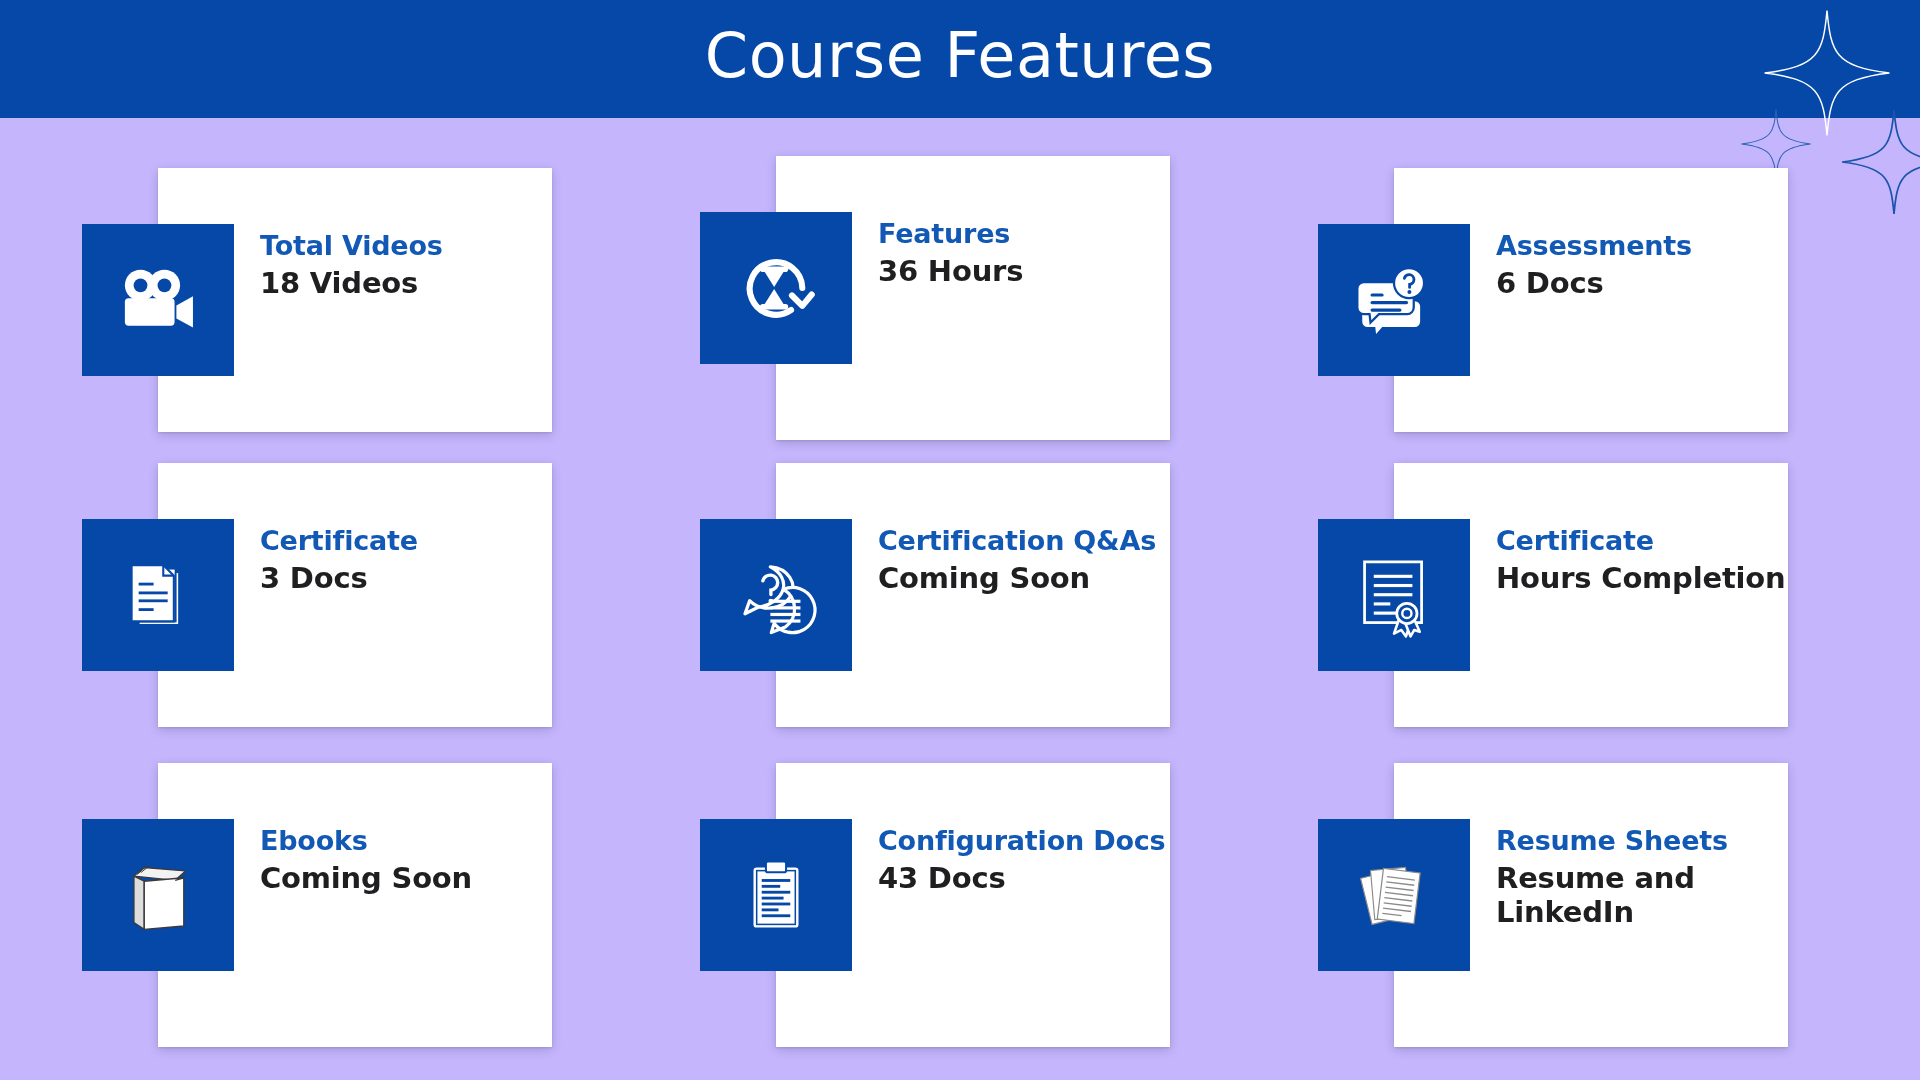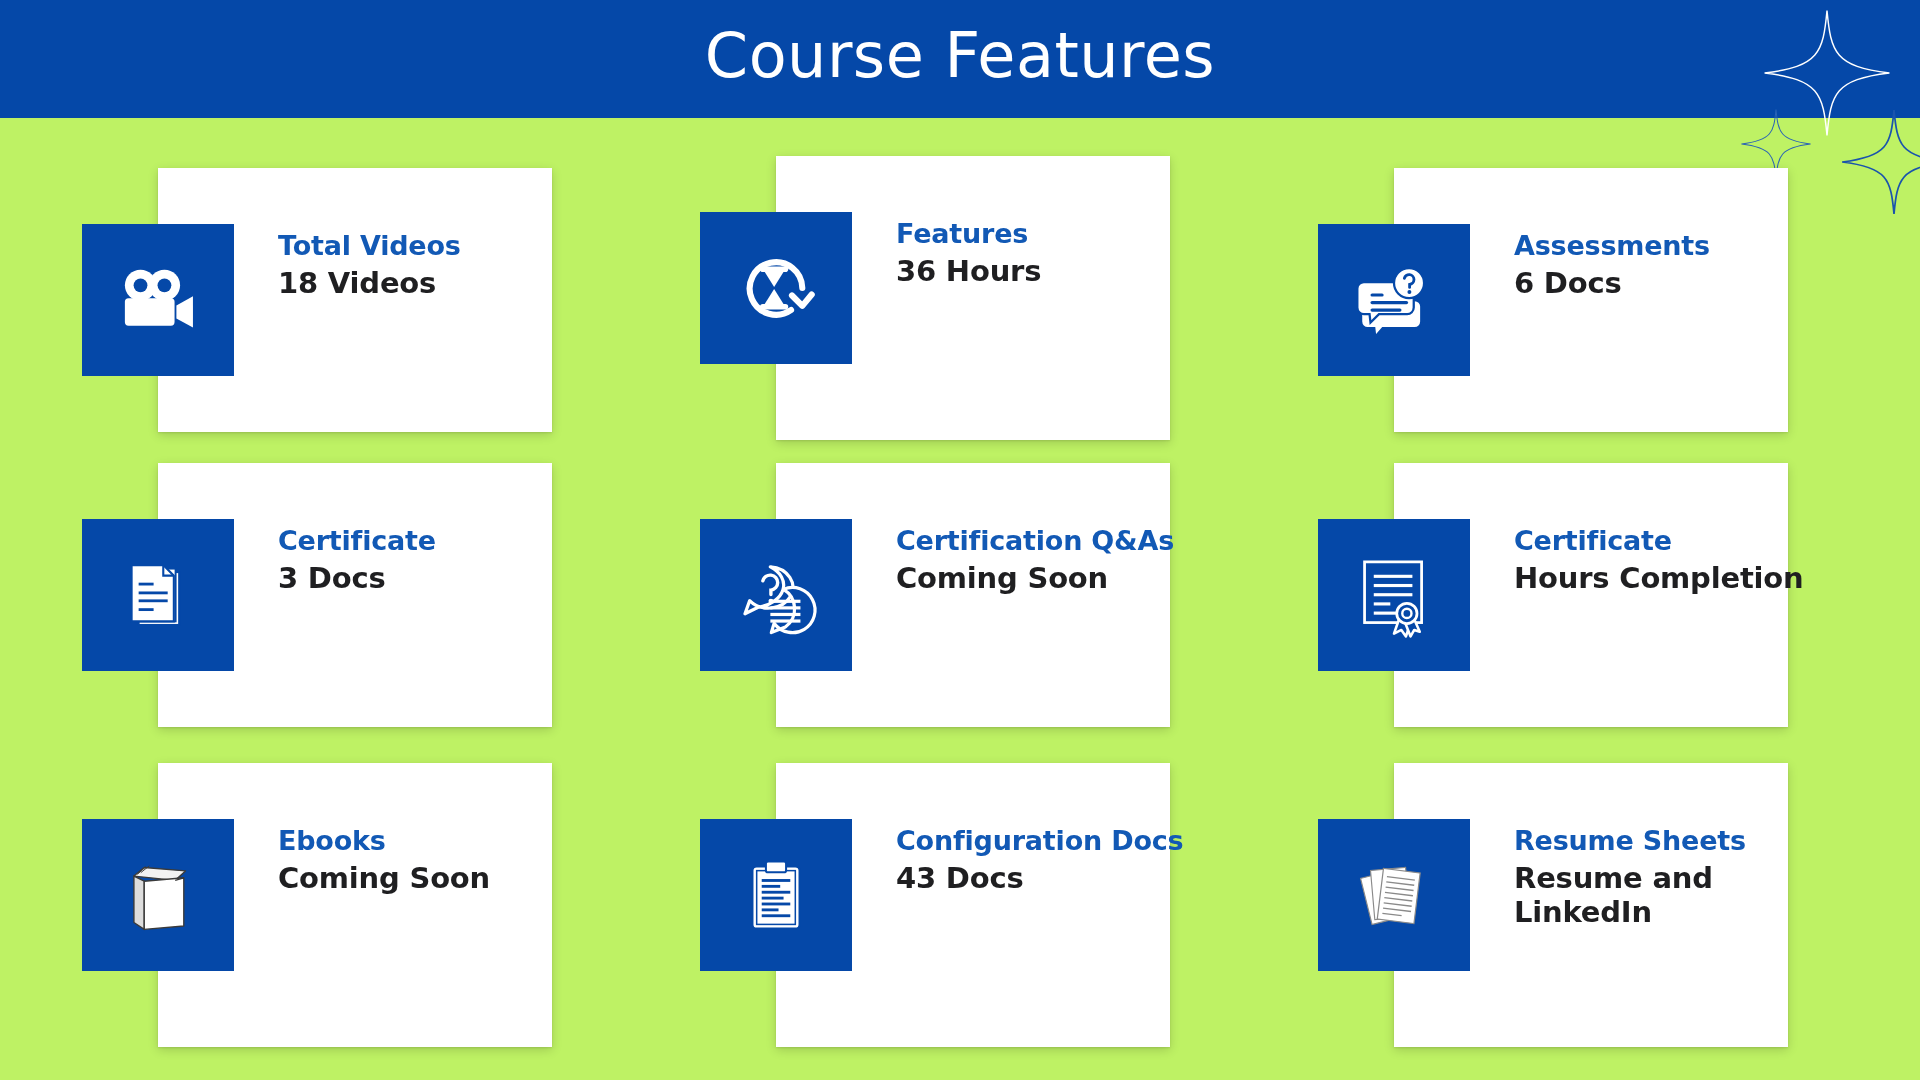--- a/index.html
+++ b/index.html
@@ -9,21 +9,21 @@
     height: 1080px;
     overflow: hidden;
     background: #ffffff;
     font-family: "Liberation Sans", sans-serif;
   }
 
   #slide {
     position: relative;
     width: 1920px;
     height: 1080px;
-    background: #bef264;
+    background: #c4b5fd;
   }
 
   
   #header {
     position: absolute;
     left: 0;
     top: 0;
     width: 1920px;
     height: 118px;
     background: #0548a8;
@@ -108,21 +108,21 @@
     height: 152px;
     background: #0548a8;
     display: flex;
     align-items: center;
     justify-content: center;
   }
   .icon-box svg { display: block; }
 
   .card-text {
     position: absolute;
-    left: 196px;
+    left: 178px;
     top: 62px;
     width: 300px;
   }
 
   .card-title {
     color: #1259b5;
     font-family: "DejaVu Sans", sans-serif;
     font-size: 27px;
     font-weight: bold;
     line-height: 1.18;

